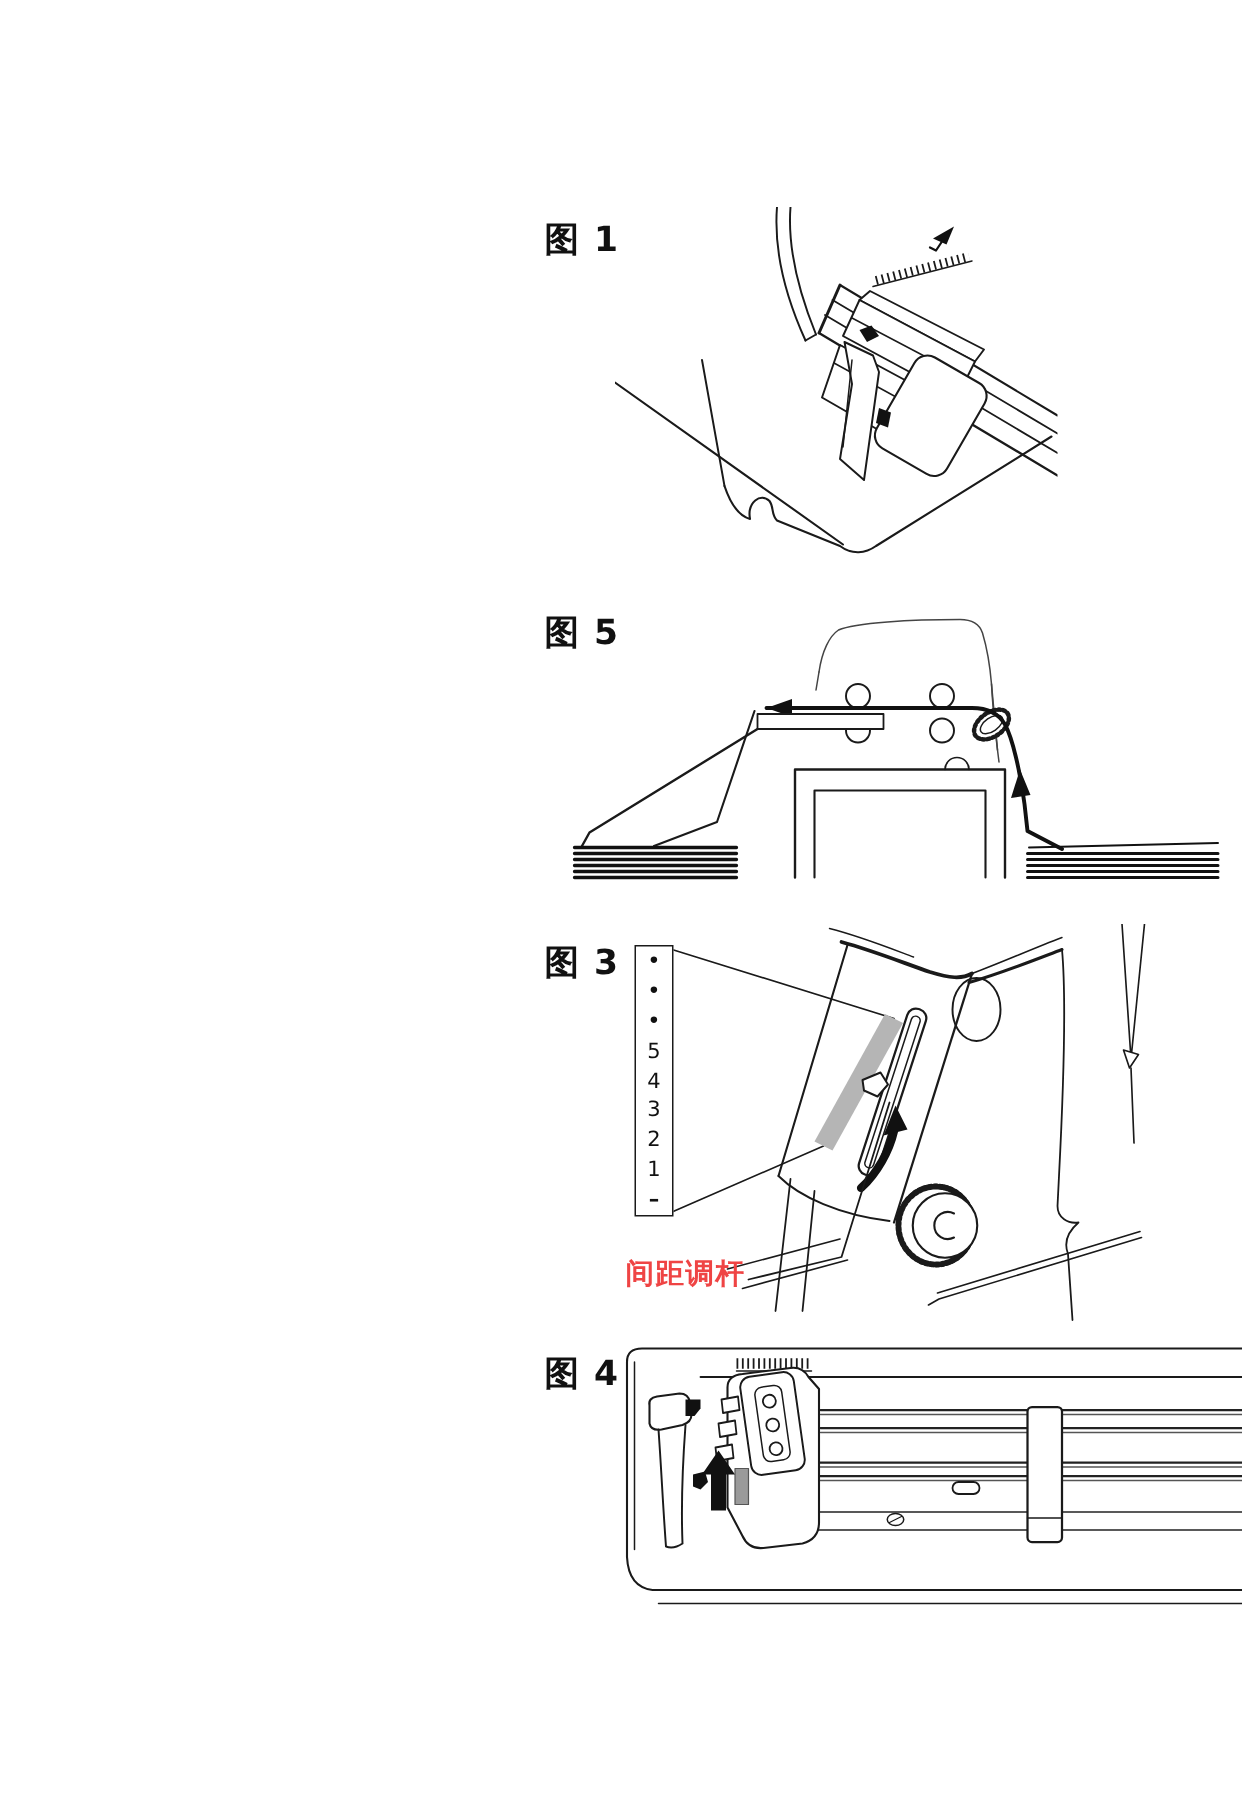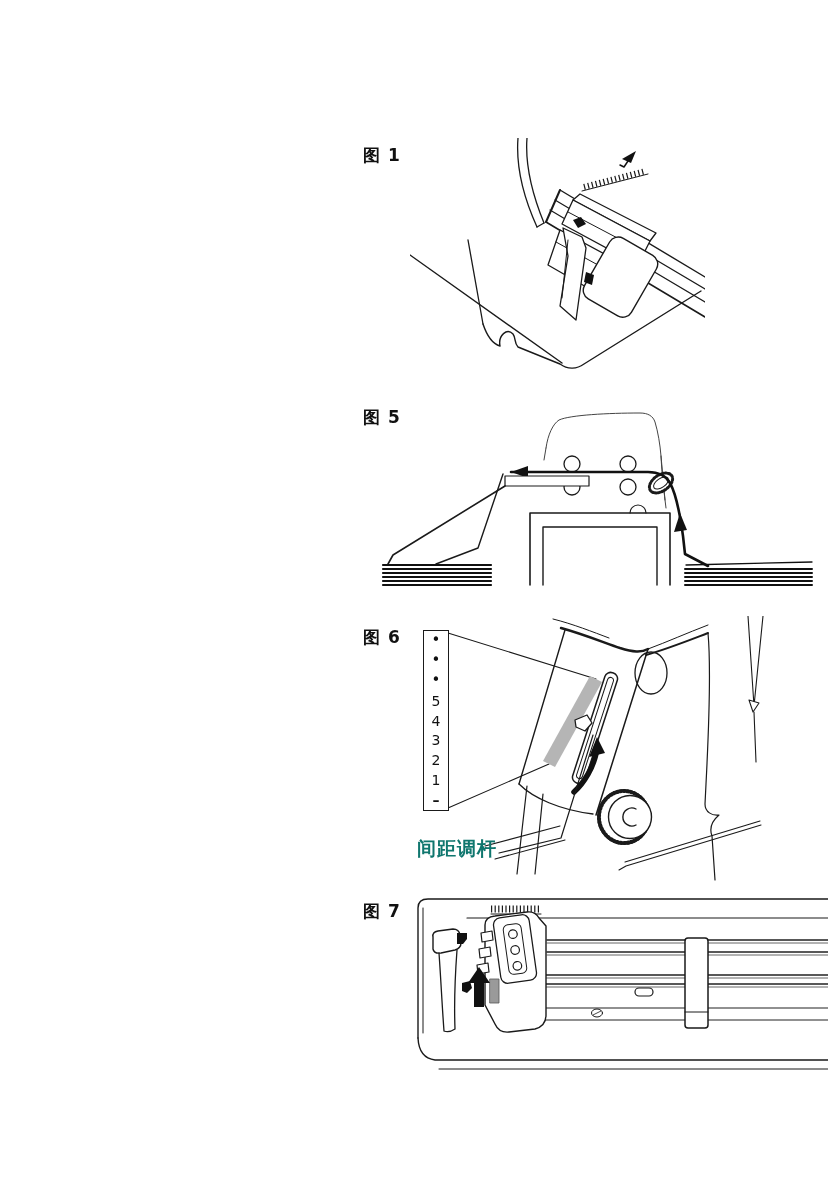--- a/index.html
+++ b/index.html
@@ -3,38 +3,38 @@
 <meta charset="utf-8">
 <style>
   * { margin:0; padding:0; box-sizing:border-box; }
   html,body { background:#ffffff; }
   .page {
     position:relative; width:828px; height:1201px; background:#ffffff;
     font-family:"DejaVu Sans", sans-serif; overflow:hidden; color:#111;
   }
   .fig { position:absolute; }
   .fig-label {
-    position:absolute; left:0; font-size:17px; font-weight:bold;
+    position:absolute; left:0; font-size:23px; font-weight:bold;
     color:#111; white-space:nowrap; letter-spacing:1px;
   }
   .fig svg { position:absolute; display:block; }
   
   .scale-box {
     position:absolute; width:26px; height:181px;
     border:1.6px solid #1a1a1a; background:#fff;
     display:flex; flex-direction:column; z-index:2;
   }
   .scale-item {
     flex:1; display:flex; align-items:center; justify-content:center;
     font-size:14px; color:#111; line-height:1;
   }
   .scale-item.dot { font-size:15px; }
   .scale-item.bar { font-weight:bold; font-size:14px; }
   .annotation {
-    position:absolute; font-size:19px; font-weight:bold; color:#0f766e;
+    position:absolute; font-size:19px; font-weight:bold; color:#ef4444;
     letter-spacing:1px; white-space:nowrap; z-index:2;
   }
 </style>
 </head>
 <body>
 
 <div class="page">
 
   <div class="fig" style="left:363px; top:138px; width:345px; height:248px;">
     <div class="fig-label" style="top:6px;">图 1</div>
@@ -130,21 +130,21 @@
 
         <g stroke-width="2" stroke="#111">
           <path d="M308,169 L434,166" stroke-width="1.3"></path>
           <path d="M307,173 L434,173 M307,177 L434,177 M307,181 L434,181 M307,185 L434,185 M307,189 L434,189"></path>
         </g>
       </g>
     </svg>
   </div>
 
   <div class="fig" style="left:363px; top:616px; width:410px; height:272px;">
-    <div class="fig-label" style="top:10px;">图 6</div>
+    <div class="fig-label" style="top:10px;">图 3</div>
 
     <div class="scale-box" style="left:60px; top:14px;">
       <div class="scale-item dot">•</div>
       <div class="scale-item dot">•</div>
       <div class="scale-item dot">•</div>
       <div class="scale-item">5</div>
       <div class="scale-item">4</div>
       <div class="scale-item">3</div>
       <div class="scale-item">2</div>
       <div class="scale-item">1</div>
@@ -207,21 +207,21 @@
         <g stroke-width="1.1">
           <path d="M345,205 L210,246 M346,209 L211,250 M211,250 L204,254"></path>
         </g>
 
         <path d="M84,237 L146,222 L178,119" stroke-width="1.2"></path>
       </g>
     </svg>
   </div>
 
   <div class="fig" style="left:363px; top:893px; width:465px; height:200px;">
-    <div class="fig-label" style="top:7px;">图 7</div>
+    <div class="fig-label" style="top:7px;">图 4</div>
     <svg style="left:42px; top:0;" width="423" height="195" viewBox="0 0 423 195">
       <g stroke="#1a1a1a" fill="none" stroke-linejoin="round" stroke-linecap="round">
 
         <g>
           <path d="M13,145 L13,15 Q13,6 23,6 L423,6" stroke-width="1.4"></path>
           <path d="M18,15 L18,140" stroke-width="1"></path>
           <path d="M13,145 Q14,165 30,167 L423,167" stroke-width="1.4"></path>
           <path d="M34,176 L423,176" stroke-width="1"></path>
           <path d="M62,25 L423,25" stroke-width="1.2"></path>
         </g>

